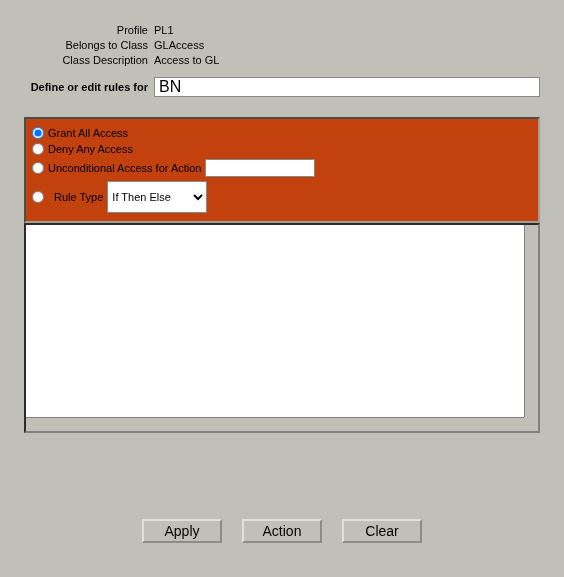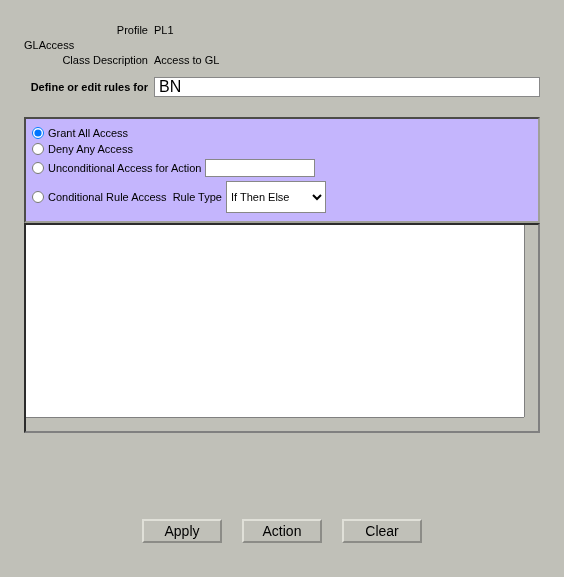--- a/index.html
+++ b/index.html
@@ -69,21 +69,21 @@
       height: 20px;
       border: 1px solid #888;
       background: white;
       padding: 2px 4px;
       font-size: 16px;
       outline: none;
     }
 
     .rules-panel {
       border: 2px inset #a0a098;
-      background: #c4b5fd;
+      background: #c2410c;
       padding: 8px 6px;
       flex: 0 0 auto;
     }
 
     .radio-row {
       display: flex;
       align-items: center;
       margin-bottom: 4px;
     }
 
@@ -211,20 +211,21 @@
 <body>
 
 <div class="main-container">
 
   <div class="info-section">
     <div class="info-row">
       <span class="info-label">Profile</span>
       <span class="info-value">PL1</span>
     </div>
     <div class="info-row">
+      <span class="info-label">Belongs to Class</span>
       <span class="info-value">GLAccess</span>
     </div>
     <div class="info-row">
       <span class="info-label">Class Description</span>
       <span class="info-value">Access to GL</span>
     </div>
   </div>
 
   <div class="define-row">
     <span class="define-label">Define or edit rules for</span>
@@ -240,21 +241,20 @@
       <input type="radio" name="access-rule" style="">
       <span class="radio-label">Deny Any Access</span>
     </div>
     <div class="unconditional-row">
       <input type="radio" name="access-rule" style="">
       <span class="radio-label">Unconditional Access for Action</span>
       <input type="text" class="unconditional-input" style="">
     </div>
     <div class="conditional-row">
       <input type="radio" name="access-rule" style="">
-      <span class="radio-label">Conditional Rule Access</span>
       <span class="rule-type-label">Rule Type</span>
       <select class="rule-type-select">
         <option>If Then Else</option>
         <option>If Then</option>
         <option>Case</option>
       </select>
     </div>
   </div>
 
   <div class="text-area-container" style="height: 210px; flex: 0 0 210px;">

